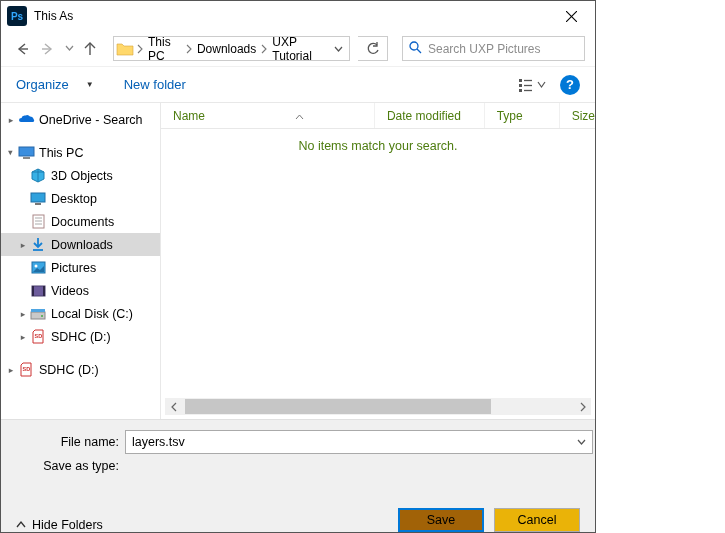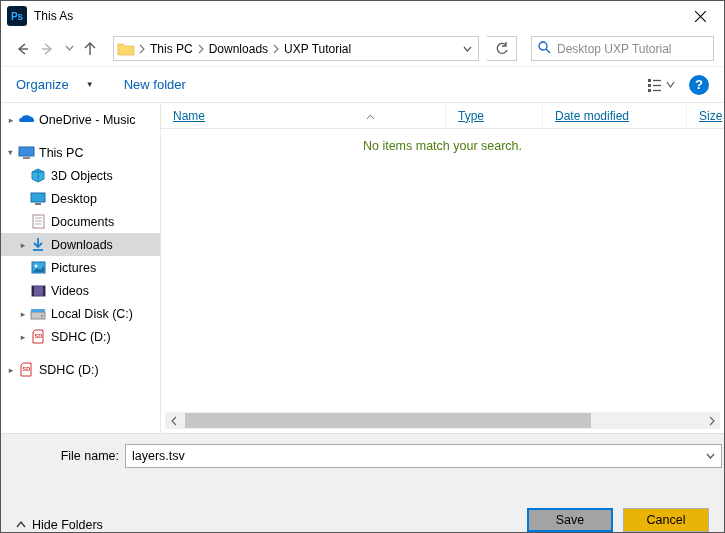--- a/index.html
+++ b/index.html
@@ -1,17 +1,17 @@
 <!DOCTYPE html>
 <html><head>
 <meta charset="utf-8">
 <style>
   * { box-sizing: border-box; margin: 0; padding: 0; font-family: "Segoe UI", Tahoma, sans-serif; }
   html, body { width: 725px; height: 533px; }
-  .window { width: 725px; height: 533px; border: 1px solid #555; background: #fff; display: flex; flex-direction: column; }
+  .window { width: 596px; height: 533px; border: 1px solid #555; background: #fff; display: flex; flex-direction: column; }
   .titlebar { height: 30px; display: flex; align-items: center; padding: 0 4px 0 4px; }
   .ps-icon { width: 20px; height: 20px; background: #001e36; border-radius: 3px; display: flex; align-items: center; justify-content: center; color: #31a8ff; font-weight: 700; font-size: 10px; margin-right: 7px; margin-left: 2px; }
   .title-text { font-size: 12px; flex: 1; }
   .close-x { width: 40px; height: 30px; display: flex; align-items: center; justify-content: center; cursor: default; }
   .close-x svg { width: 11px; height: 11px; }
   .navbar { height: 36px; display: flex; align-items: center; padding: 0 10px; gap: 4px; border-bottom: 1px solid #f0f0f0; }
   .nav-btn { width: 22px; height: 22px; display: flex; align-items: center; justify-content: center; }
   .nav-btn.disabled svg { stroke: #b0b0b0; }
   .nav-btn svg { stroke: #555; }
   .drop-chevron { width: 12px; display: flex; align-items: center; justify-content: center; }
@@ -35,36 +35,36 @@
   .body { flex: 1; display: flex; min-height: 0; }
   .sidebar { width: 160px; border-right: 1px solid #e8e8e8; overflow: hidden; position: relative; }
   .tree { padding-top: 5px; }
   .node { display: flex; align-items: center; height: 23px; font-size: 12.5px; white-space: nowrap; overflow: hidden; }
   .node .pad { display: inline-block; }
   .node .caret { width: 12px; display: flex; align-items: center; justify-content: center; font-size: 9px; color: #666; }
   .node .ico { width: 18px; height: 18px; display: flex; align-items: center; justify-content: center; margin-right: 4px; }
   .node.selected { background: #d9d9d9; }
   .main { flex: 1; display: flex; flex-direction: column; position: relative; min-width: 0; }
   .cols { height: 26px; display: flex; align-items: center; border-bottom: 1px solid #e8e8e8; position: relative; }
-  .col { font-size: 12px; color: #0369a1; padding-left: 12px; height: 100%; display: flex; align-items: center; border-right: 1px solid #f0f0f0; text-decoration: underline; }
+  .col { font-size: 12px; color: #4d7c0f; padding-left: 12px; height: 100%; display: flex; align-items: center; border-right: 1px solid #f0f0f0; }
   .col .sort { margin-left: auto; margin-right: 70px; }
   .empty-msg { text-align: center; color: #4d7c0f; font-size: 12.5px; margin-top: 10px; }
   .hscroll { position: absolute; left: 4px; right: 4px; bottom: 4px; height: 17px; background: #f0f0f0; display: flex; align-items: center; }
   .hs-arrow { width: 17px; height: 17px; display: flex; align-items: center; justify-content: center; }
   .hs-track { flex: 1; height: 17px; position: relative; }
   .hs-thumb { position: absolute; left: 3px; top: 1px; height: 15px; width: 78%; background: #c6c6c6; }
   .bottom { background: #f0f0f0; border-top: 1px solid #e0e0e0; padding: 10px 2px 10px 0; }
   .form-row { display: flex; align-items: center; margin-bottom: 5px; }
   .form-label { width: 124px; text-align: right; font-size: 12.5px; padding-right: 6px; }
   .form-input { flex: 1; height: 24px; border: 1px solid #aaa; background: #fff; font-size: 12.5px; padding: 0 6px; display: flex; align-items: center; justify-content: space-between; }
   .footer { height: 44px; display: flex; align-items: flex-end; padding: 0 15px; background: #f0f0f0; }
   .hide-folders { display: flex; align-items: center; font-size: 12.5px; gap: 6px; }
   .footer-spacer { flex: 1; }
   .btn { width: 86px; height: 24px; font-size: 12.5px; border: 1px solid #adadad; background: #eab308; display: flex; align-items: center; justify-content: center; }
-  .btn.primary { border: 2px solid #0078d7; background: #a3a3a3; }
+  .btn.primary { border: 2px solid #0078d7; background: #a16207; }
   .btn + .btn { margin-left: 10px; }
 </style>
 </head>
 <body>
 
 <div class="window">
 
   <div class="titlebar">
     <div class="ps-icon">Ps</div>
     <div class="title-text">This As</div>
@@ -129,21 +129,21 @@
           <path d="M11 3 A5 5 0 1 0 12 8" fill="none" stroke="#555" stroke-width="1.3"></path>
           <path d="M11 0 L11 4 L7 4" fill="none" stroke="#555" stroke-width="1.3"></path>
         </svg>
       </div>
 
     <div class="search-box">
       <span class="search-ico"><svg width="13" height="13">
             <circle cx="5" cy="5" r="4" fill="none" stroke="#0b61c7" stroke-width="1.3"></circle>
             <line x1="8" y1="8" x2="12" y2="12" stroke="#0b61c7" stroke-width="1.3"></line>
           </svg></span>
-      <span class="search-ph">Desktop UXP Tutorial</span>
+      <span class="search-ph">Search UXP Pictures</span>
     </div>
   </div>
 
   <div class="toolbar">
     <div class="tb-link">
         <span>Organize</span>
         <span class="tri">▼</span>
       </div>
     <div class="tb-link">New folder</div>
     <div class="tb-spacer"></div>
@@ -167,21 +167,21 @@
     <div class="sidebar">
       <div class="tree">
         <div class="node">
             <span class="pad" style="width:4px"></span>
             <span class="caret">▸</span>
             <span class="ico">
               <svg width="17" height="12">
                 <path d="M3 8 Q1 8 1 6 Q1 4 3.5 4 Q4 1 7.5 1.5 Q10 0 12 2.5 Q15 2.5 15.5 5 Q17 6 15.5 8 Z" fill="#0a6dd6"></path>
               </svg>
             </span>
-            <span>OneDrive - Music</span>
+            <span>OneDrive - Search</span>
           </div>
         <div style="height:10px"></div>
         <div class="node">
             <span class="pad" style="width:4px"></span>
             <span class="caret" style="transform:rotate(90deg)">▸</span>
             <span class="ico">
               <svg width="17" height="14">
                 <rect x="1" y="1" width="15" height="9" fill="#3b8ede" stroke="#2767a8"></rect>
                 <rect x="5" y="11" width="7" height="2" fill="#888"></rect>
               </svg>
@@ -298,22 +298,22 @@
     </div>
 
     <div class="main">
       <div class="cols">
         <div class="col" style="width:285px">
             <span>Name</span>
             <span class="sort"><svg width="9" height="6">
                 <path d="M1 5 L4.5 1 L8 5" fill="none" stroke="#777" stroke-width="1"></path>
               </svg></span>
           </div>
+        <div class="col" style="width:144px">Date modified</div>
         <div class="col" style="width:97px">Type</div>
-        <div class="col" style="width:144px">Date modified</div>
         <div class="col" style="flex:1;border-right:none">Size</div>
       </div>
       <div class="empty-msg">No items match your search.</div>
       <div class="hscroll">
         <div class="hs-arrow">
             <svg width="8" height="10">
               <path d="M6 1 L2 5 L6 9" fill="none" stroke="#666" stroke-width="1.2"></path>
             </svg>
           </div>
         <div class="hs-track">
@@ -332,20 +332,21 @@
     <div class="form-row">
       <div class="form-label">File name:</div>
       <div class="form-input">
           <span>layers.tsv</span>
           <svg width="9" height="9">
             <path d="M1 2 L4.5 6 L8 2" fill="none" stroke="#555" stroke-width="1.2"></path>
           </svg>
         </div>
     </div>
     <div class="form-row">
+      <div class="form-label">Save as type:</div>
     </div>
   </div>
 
   <div class="footer">
     <div class="hide-folders">
         <svg width="10" height="10">
           <path d="M1 7 L5 2 L9 7" fill="none" stroke="#333" stroke-width="1.3"></path>
         </svg>
         <span>Hide Folders</span>
       </div>

